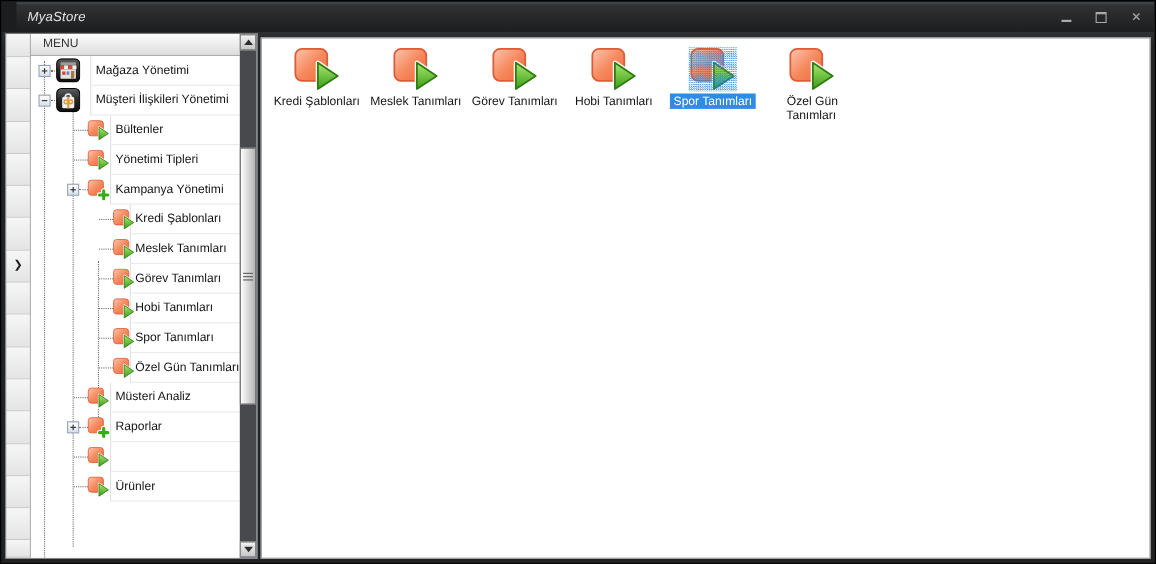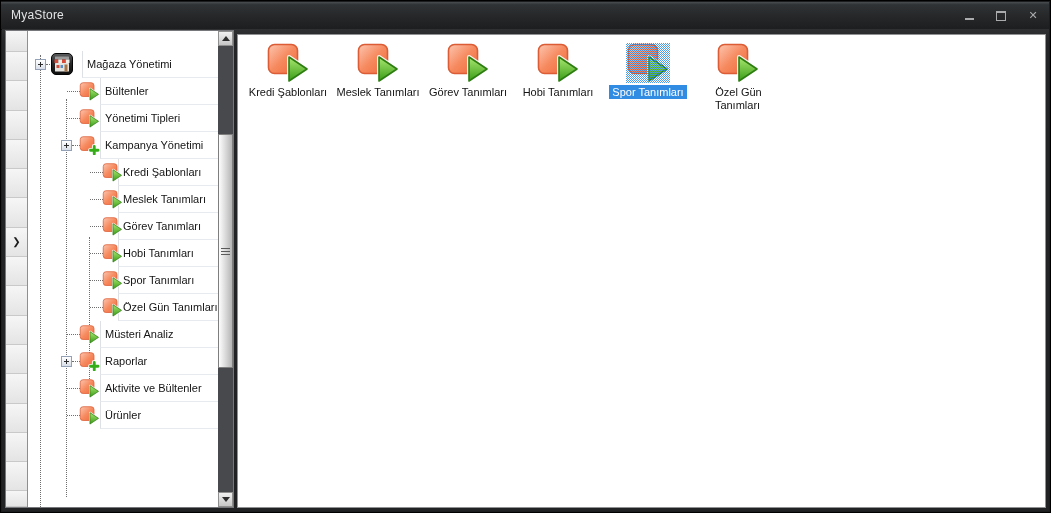--- a/index.html
+++ b/index.html
@@ -1,22 +1,22 @@
 <!DOCTYPE html>
 <html style="--selblue: #308be2;"><head>
 <meta charset="utf-8">
 <style>
   html,body{margin:0;padding:0;width:1051px;height:513px;overflow:hidden;
     font-family:"Liberation Sans","DejaVu Sans",sans-serif;}
   .window{position:absolute;inset:0;background:#1b1d1f;border:1px solid #000;box-sizing:border-box;}
 
   
-  .titlebar{position:absolute;left:0;right:1px;top:1px;height:27px;
+  .titlebar{position:absolute;left:14px;right:1px;top:1px;height:27px;
     background:linear-gradient(#4a4d4f 0%,#303335 10%,#26282a 50%,#1c1e20 100%);
-    border-bottom:1px solid #0b0c0d;}
+    border-bottom:1px solid #0b0c0d;font-style:italic;}
   .title{position:absolute;left:10px;top:6px;font-size:12px;color:#e2e4e6;letter-spacing:.2px;}
   .winbtns{position:absolute;right:8px;top:0;height:100%;display:flex;align-items:center;gap:16px;}
   .wbtn{display:flex;align-items:center;justify-content:center;width:16px;height:16px;color:#a9abad;font-size:11px;cursor:default;}
   .min-bar{display:inline-block;width:9px;height:2px;background:#a9abad;margin-top:6px;}
   .max-box{display:inline-block;width:8px;height:7px;border:1px solid #a9abad;border-top-width:2px;}
   .close-glyph{font-weight:bold;}
 
   
   .client{position:absolute;left:1px;right:1px;top:28px;bottom:1px;
     background:linear-gradient(#2e3032 0%,#232527 14px,#202224 100%);}
@@ -124,20 +124,23 @@
           <div class="ind-cell" style="height: 28.3px;"></div>
           <div class="ind-cell" style="height: 28.3px;"></div>
           <div class="ind-cell" style="height: 28.3px;"></div>
           <div class="ind-cell" style="height: 28.3px;"></div>
           <div class="ind-cell" style="height: 28.3px;"></div>
           <div class="ind-cell" style="height: 28.3px;"></div>
           <div class="ind-cell" style="height: 28.3px;"></div>
           <div class="ind-cell" style="height: 28.3px;"></div>
           <div class="ind-cell" style="height: 28.3px;"></div>
         </div>
+      <div class="menu-header">
+        <span>MENU</span>
+      </div>
       <div class="tree" id="tree-rows">
         <div class="vline" style="left:12px;top:4px;height:454px"></div>
         <div class="vline" style="left:38px;top:48px;height:398px"></div>
         <div class="vline" style="left:61px;top:186px;height:152px"></div>
       <div class="trow">
             <span class="stub" style="left:18px;width:6px"></span>
             <span class="expander plus" style="left:7px"></span>
             <span class="ticon" style="left:23px;top:2px"><svg width="22" height="22" viewBox="0 0 22 22">
     <rect x="0.5" y="0.5" width="21" height="21" rx="4.5" fill="url(#dk)" stroke="#050505"></rect>
     <rect x="4" y="3.5" width="14" height="3" rx="0.5" fill="#9a9a9a"></rect>
@@ -147,20 +150,34 @@
                 <rect x="14.75" y="6.5" width="3.75" height="3.5" fill="#efeee7"></rect>
     <rect x="4" y="10" width="14" height="8.5" rx="0.5" fill="#e6e4df"></rect>
     <rect x="5.5" y="12" width="3" height="3" fill="#d64a38"></rect>
     <rect x="9.5" y="12" width="2.5" height="3" fill="#5a8ec6"></rect>
     <rect x="13.5" y="11.5" width="3" height="7" fill="#a5764a"></rect>
               </svg></span>
             <span class="tcell" style="left:54px"></span>
             <span class="tlabel" style="left:59px">Mağaza Yönetimi</span>
           </div>
           <div class="trow">
+            <span class="stub" style="left:18px;width:6px"></span>
+            <span class="expander" style="left:7px"></span>
+            <span class="ticon" style="left:23px;top:2px"><svg width="22" height="22" viewBox="0 0 22 22">
+    <rect x="0.5" y="0.5" width="21" height="21" rx="4.5" fill="url(#dk)" stroke="#050505"></rect>
+    <path d="M8.2 9 C8.2 4.3 13.8 4.3 13.8 9" stroke="#e3e3e3" fill="none" stroke-width="1.6"></path>
+    <rect x="5.5" y="8" width="11" height="10.5" rx="1.5" fill="#f1f1f1"></rect>
+    <rect x="10.1" y="8" width="1.9" height="10.5" fill="#e59b38"></rect>
+    <circle cx="9" cy="12.6" r="1.7" fill="none" stroke="#e59b38" stroke-width="1.3"></circle>
+    <circle cx="13.2" cy="12.6" r="1.7" fill="none" stroke="#e59b38" stroke-width="1.3"></circle>
+              </svg></span>
+            <span class="tcell" style="left:54px"></span>
+            <span class="tlabel" style="left:59px">Müşteri İlişkileri Yönetimi</span>
+          </div>
+          <div class="trow">
             <span class="stub" style="left:39px;width:13px"></span>
             <span class="ticon" style="left:51px;top:4px"><svg width="21" height="19" viewBox="0 0 44 40">
     <rect x="2.5" y="1.5" width="29" height="29" rx="6" fill="url(#og)" stroke="#db5c35" stroke-width="1.6"></rect>
     <path d="M23 14 L41 26 L23 38 Z" fill="#fff" stroke="#fff" stroke-width="4" stroke-linejoin="round" opacity="0.9"></path>
     <path d="M23 14 L41 26 L23 38 Z" fill="url(#gg)" stroke="#2e7d12" stroke-width="1.6" stroke-linejoin="round"></path>
               </svg></span>
             <span class="tcell" style="left:72px"></span>
             <span class="tlabel" style="left:77px">Bültenler</span>
           </div>
           <div class="trow">
@@ -266,21 +283,20 @@
             <span class="tlabel" style="left:77px">Raporlar</span>
           </div>
           <div class="trow">
             <span class="stub" style="left:39px;width:13px"></span>
             <span class="ticon" style="left:51px;top:4px"><svg width="21" height="19" viewBox="0 0 44 40">
     <rect x="2.5" y="1.5" width="29" height="29" rx="6" fill="url(#og)" stroke="#db5c35" stroke-width="1.6"></rect>
     <path d="M23 14 L41 26 L23 38 Z" fill="#fff" stroke="#fff" stroke-width="4" stroke-linejoin="round" opacity="0.9"></path>
     <path d="M23 14 L41 26 L23 38 Z" fill="url(#gg)" stroke="#2e7d12" stroke-width="1.6" stroke-linejoin="round"></path>
               </svg></span>
             <span class="tcell" style="left:72px"></span>
-            <span class="tlabel" style="left:77px">Aktivite ve Bültenler</span>
           </div>
           <div class="trow">
             <span class="stub" style="left:39px;width:13px"></span>
             <span class="ticon" style="left:51px;top:4px"><svg width="21" height="19" viewBox="0 0 44 40">
     <rect x="2.5" y="1.5" width="29" height="29" rx="6" fill="url(#og)" stroke="#db5c35" stroke-width="1.6"></rect>
     <path d="M23 14 L41 26 L23 38 Z" fill="#fff" stroke="#fff" stroke-width="4" stroke-linejoin="round" opacity="0.9"></path>
     <path d="M23 14 L41 26 L23 38 Z" fill="url(#gg)" stroke="#2e7d12" stroke-width="1.6" stroke-linejoin="round"></path>
               </svg></span>
             <span class="tcell" style="left:72px"></span>
             <span class="tlabel" style="left:77px">Ürünler</span>

